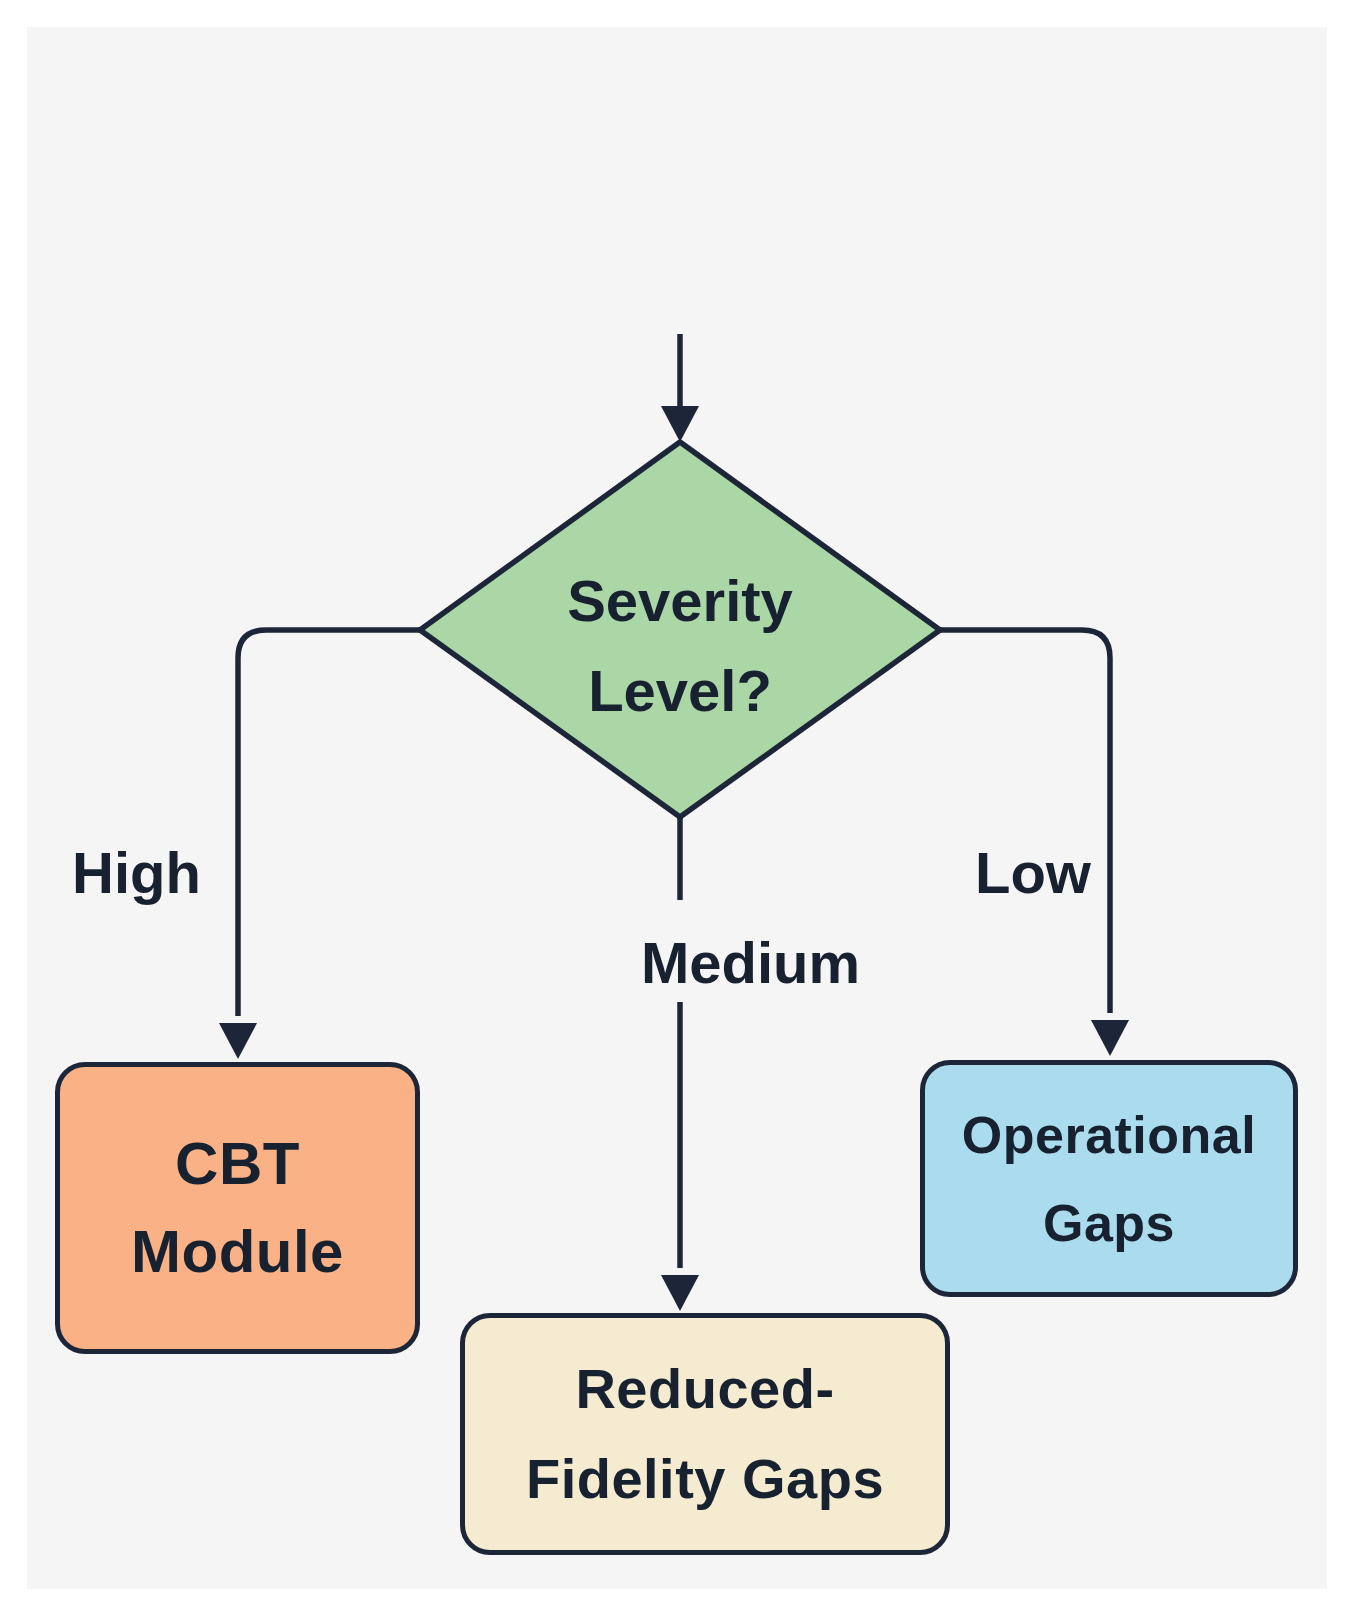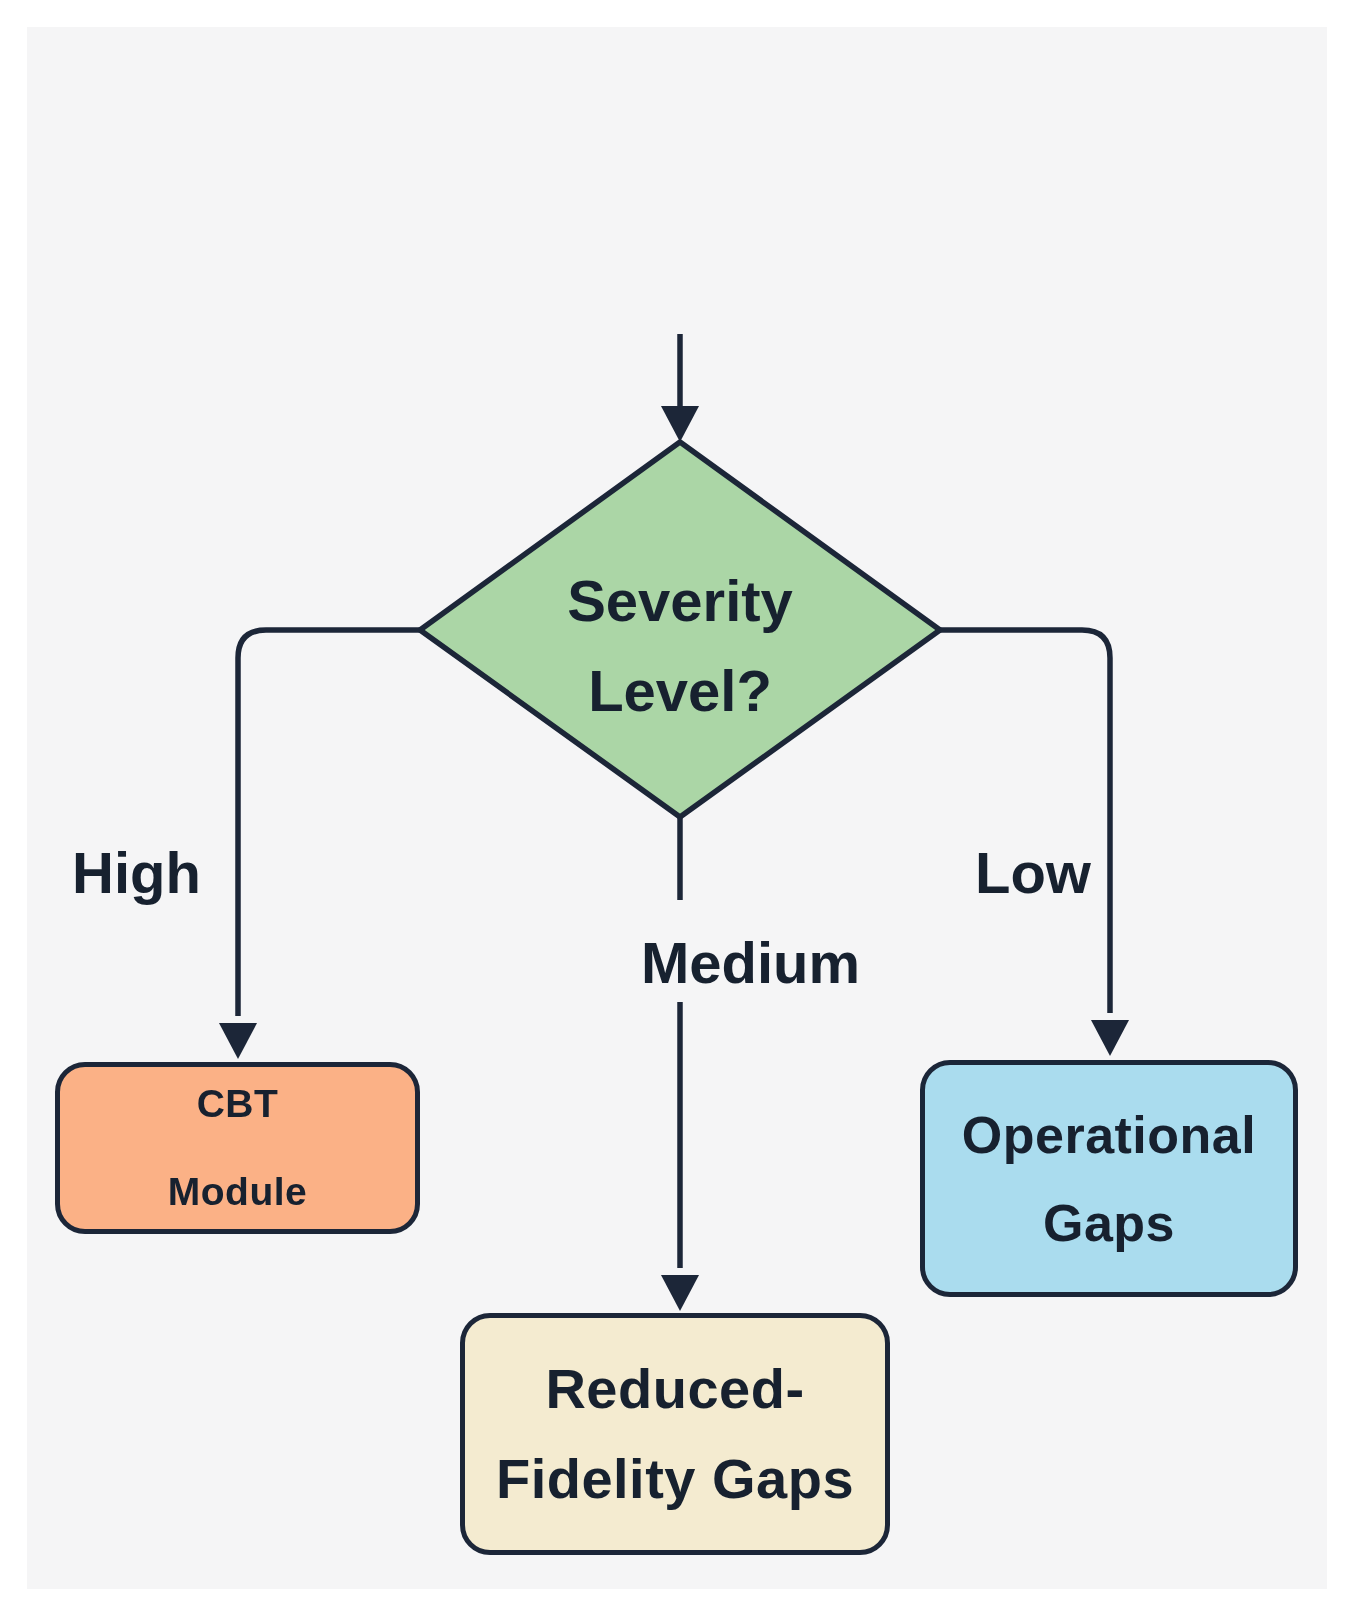--- a/index.html
+++ b/index.html
@@ -28,50 +28,50 @@
     font-weight:700;color:#17212f;
     text-align:center;
     letter-spacing:0.5px;
   }
   .node-start{
     left:300px;top:52px;width:765px;height:281px;
     background:#bcd7f6;
     font-size:64px;line-height:95px;
   }
   .node-cbt{
-    left:55px;top:1062px;width:365px;height:172px;
+    left:55px;top:1062px;width:365px;height:292px;
     background:#fbb186;
-    font-size:39px;line-height:88px;
+    font-size:60px;line-height:88px;
   }
   .node-operational{
     left:920px;top:1060px;width:378px;height:237px;
     background:#aadcee;
     font-size:52px;line-height:88px;
   }
   .node-reduced{
-    left:460px;top:1313px;width:430px;height:242px;
+    left:460px;top:1313px;width:490px;height:242px;
     background:#f4ebd0;
     font-size:56px;line-height:90px;
   }
   .decision-label{
     position:absolute;
     left:430px;top:556px;width:500px;height:180px;
     display:flex;flex-direction:column;
     justify-content:center;
     font-weight:700;color:#17212f;
     font-size:58px;line-height:90px;
     text-align:center;
   }
   .edge-label{
     position:absolute;
     font-weight:700;color:#17212f;
     font-size:58px;line-height:62px;
     white-space:nowrap;
   }
-  .edge-label-high{left:72px;top:842px;width:145px;text-align:left;}
+  .edge-label-high{left:64px;top:842px;width:145px;text-align:center;}
   .edge-label-medium{left:610px;top:932px;width:250px;text-align:right;}
   .edge-label-low{left:975px;top:842px;width:130px;text-align:left;}
 </style>
 </head>
 <body>
 
 <div class="page">
   <div class="panel"></div>
 
   <svg class="connectors" viewBox="0 0 1354 1616" xmlns="http://www.w3.org/2000/svg">

